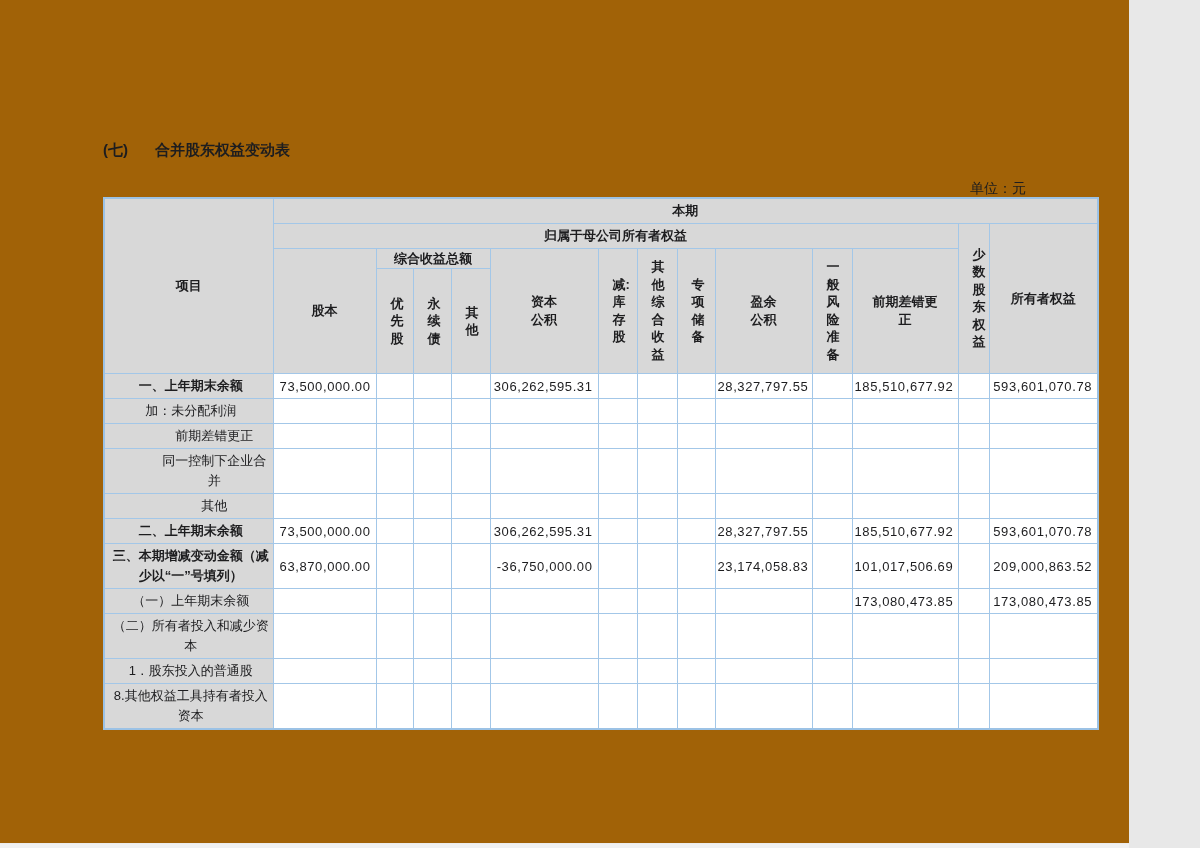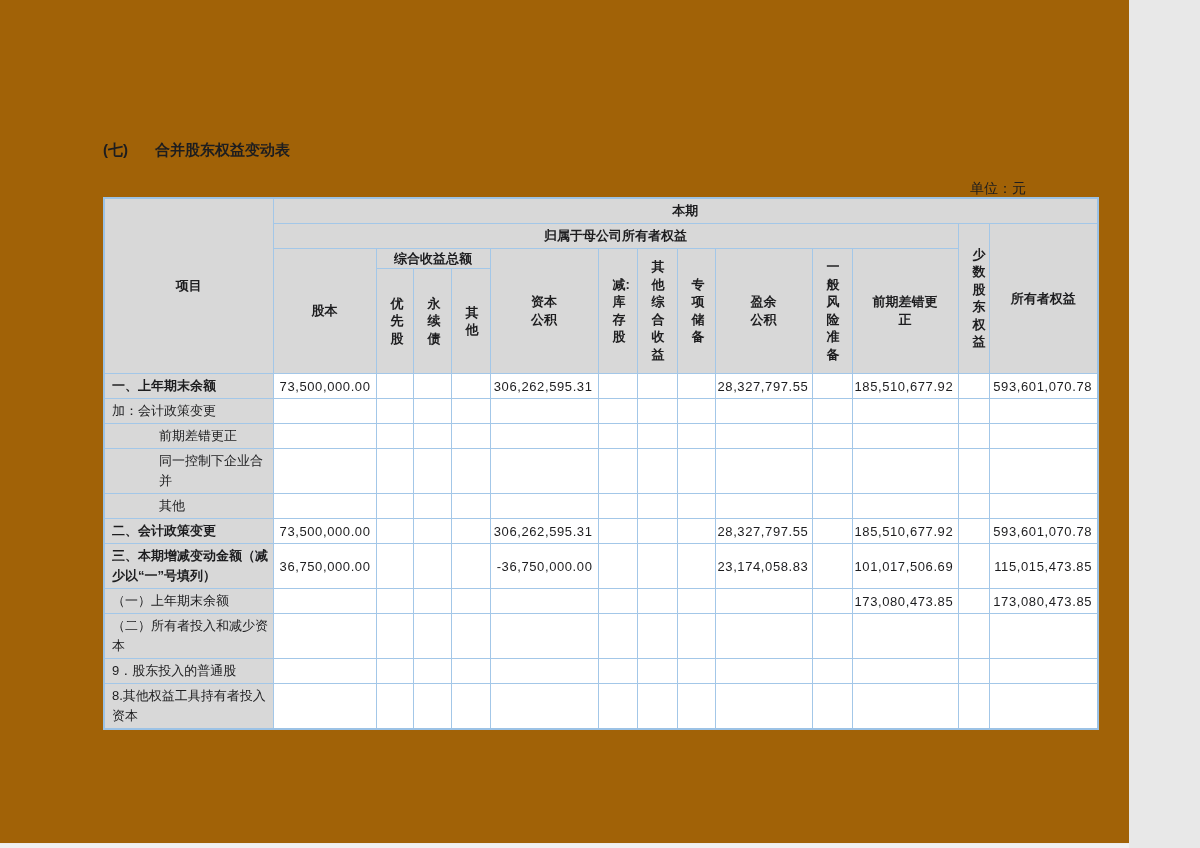--- a/index.html
+++ b/index.html
@@ -41,21 +41,21 @@
     white-space:pre-line;
     line-height:17.5px;
     padding:1px 14px;
   }
   tr.hr1 { height:25px; }
   tr.hr2 { height:25px; }
   tr.hr3 { height:20px; }
   tr.hr4 { height:105px; }
   td.label-cell {
     background:#d8d8d8;
-    text-align:left;
+    text-align:center;
     padding:2px 3px 2px 7px;
     line-height:20px;
   }
   td.label-cell.bold { font-weight:bold; }
   td.label-cell.indent { padding-left:54px; }
   td.value-cell {
     background:#ffffff;
     text-align:right;
     padding:2px 5px 2px 2px;
     font-size:12.5px;
@@ -162,21 +162,21 @@
           <td class="value-cell"></td>
           <td class="value-cell"></td>
           <td class="value-cell"></td>
           <td class="value-cell">28,327,797.55</td>
           <td class="value-cell"></td>
           <td class="value-cell">185,510,677.92</td>
           <td class="value-cell"></td>
           <td class="value-cell">593,601,070.78</td>
         </tr>
         <tr>
-          <td class="label-cell">加：会计政策变更</td>
+          <td class="label-cell">加：未分配利润</td>
           <td class="value-cell"></td>
           <td class="value-cell"></td>
           <td class="value-cell"></td>
           <td class="value-cell"></td>
           <td class="value-cell"></td>
           <td class="value-cell"></td>
           <td class="value-cell"></td>
           <td class="value-cell"></td>
           <td class="value-cell"></td>
           <td class="value-cell"></td>
@@ -226,50 +226,50 @@
           <td class="value-cell"></td>
           <td class="value-cell"></td>
           <td class="value-cell"></td>
           <td class="value-cell"></td>
           <td class="value-cell"></td>
           <td class="value-cell"></td>
           <td class="value-cell"></td>
           <td class="value-cell"></td>
         </tr>
         <tr>
-          <td class="label-cell bold">二、会计政策变更</td>
+          <td class="label-cell bold">二、上年期末余额</td>
           <td class="value-cell">73,500,000.00</td>
           <td class="value-cell"></td>
           <td class="value-cell"></td>
           <td class="value-cell"></td>
           <td class="value-cell">306,262,595.31</td>
           <td class="value-cell"></td>
           <td class="value-cell"></td>
           <td class="value-cell"></td>
           <td class="value-cell">28,327,797.55</td>
           <td class="value-cell"></td>
           <td class="value-cell">185,510,677.92</td>
           <td class="value-cell"></td>
           <td class="value-cell">593,601,070.78</td>
         </tr>
         <tr>
           <td class="label-cell bold">三、本期增减变动金额（减少以“一”号填列）</td>
-          <td class="value-cell">36,750,000.00</td>
+          <td class="value-cell">63,870,000.00</td>
           <td class="value-cell"></td>
           <td class="value-cell"></td>
           <td class="value-cell"></td>
           <td class="value-cell">-36,750,000.00</td>
           <td class="value-cell"></td>
           <td class="value-cell"></td>
           <td class="value-cell"></td>
           <td class="value-cell">23,174,058.83</td>
           <td class="value-cell"></td>
           <td class="value-cell">101,017,506.69</td>
           <td class="value-cell"></td>
-          <td class="value-cell">115,015,473.85</td>
+          <td class="value-cell">209,000,863.52</td>
         </tr>
         <tr>
           <td class="label-cell">（一）上年期末余额</td>
           <td class="value-cell"></td>
           <td class="value-cell"></td>
           <td class="value-cell"></td>
           <td class="value-cell"></td>
           <td class="value-cell"></td>
           <td class="value-cell"></td>
           <td class="value-cell"></td>
@@ -290,21 +290,21 @@
           <td class="value-cell"></td>
           <td class="value-cell"></td>
           <td class="value-cell"></td>
           <td class="value-cell"></td>
           <td class="value-cell"></td>
           <td class="value-cell"></td>
           <td class="value-cell"></td>
           <td class="value-cell"></td>
         </tr>
         <tr>
-          <td class="label-cell">9．股东投入的普通股</td>
+          <td class="label-cell">1．股东投入的普通股</td>
           <td class="value-cell"></td>
           <td class="value-cell"></td>
           <td class="value-cell"></td>
           <td class="value-cell"></td>
           <td class="value-cell"></td>
           <td class="value-cell"></td>
           <td class="value-cell"></td>
           <td class="value-cell"></td>
           <td class="value-cell"></td>
           <td class="value-cell"></td>

